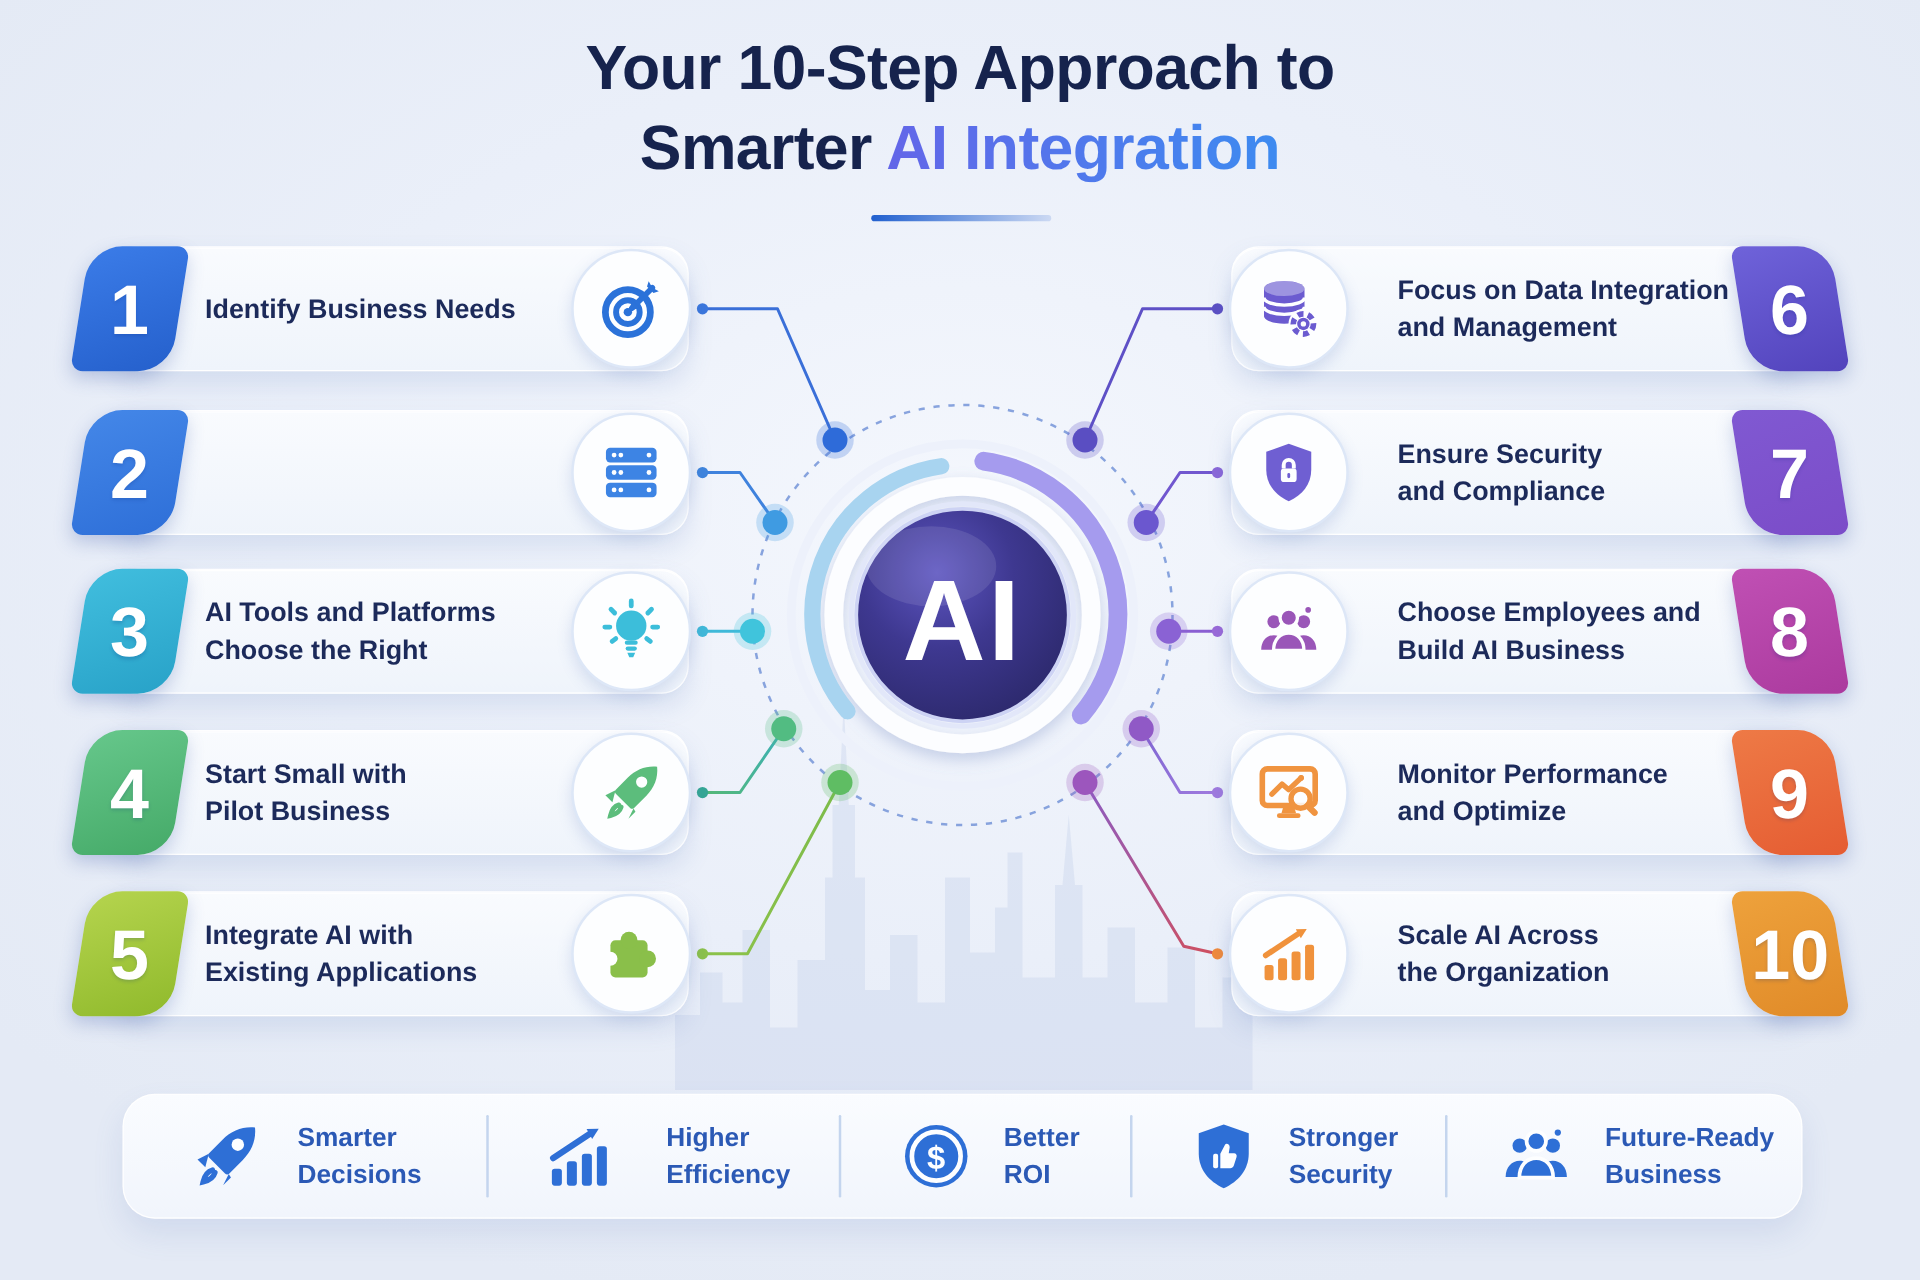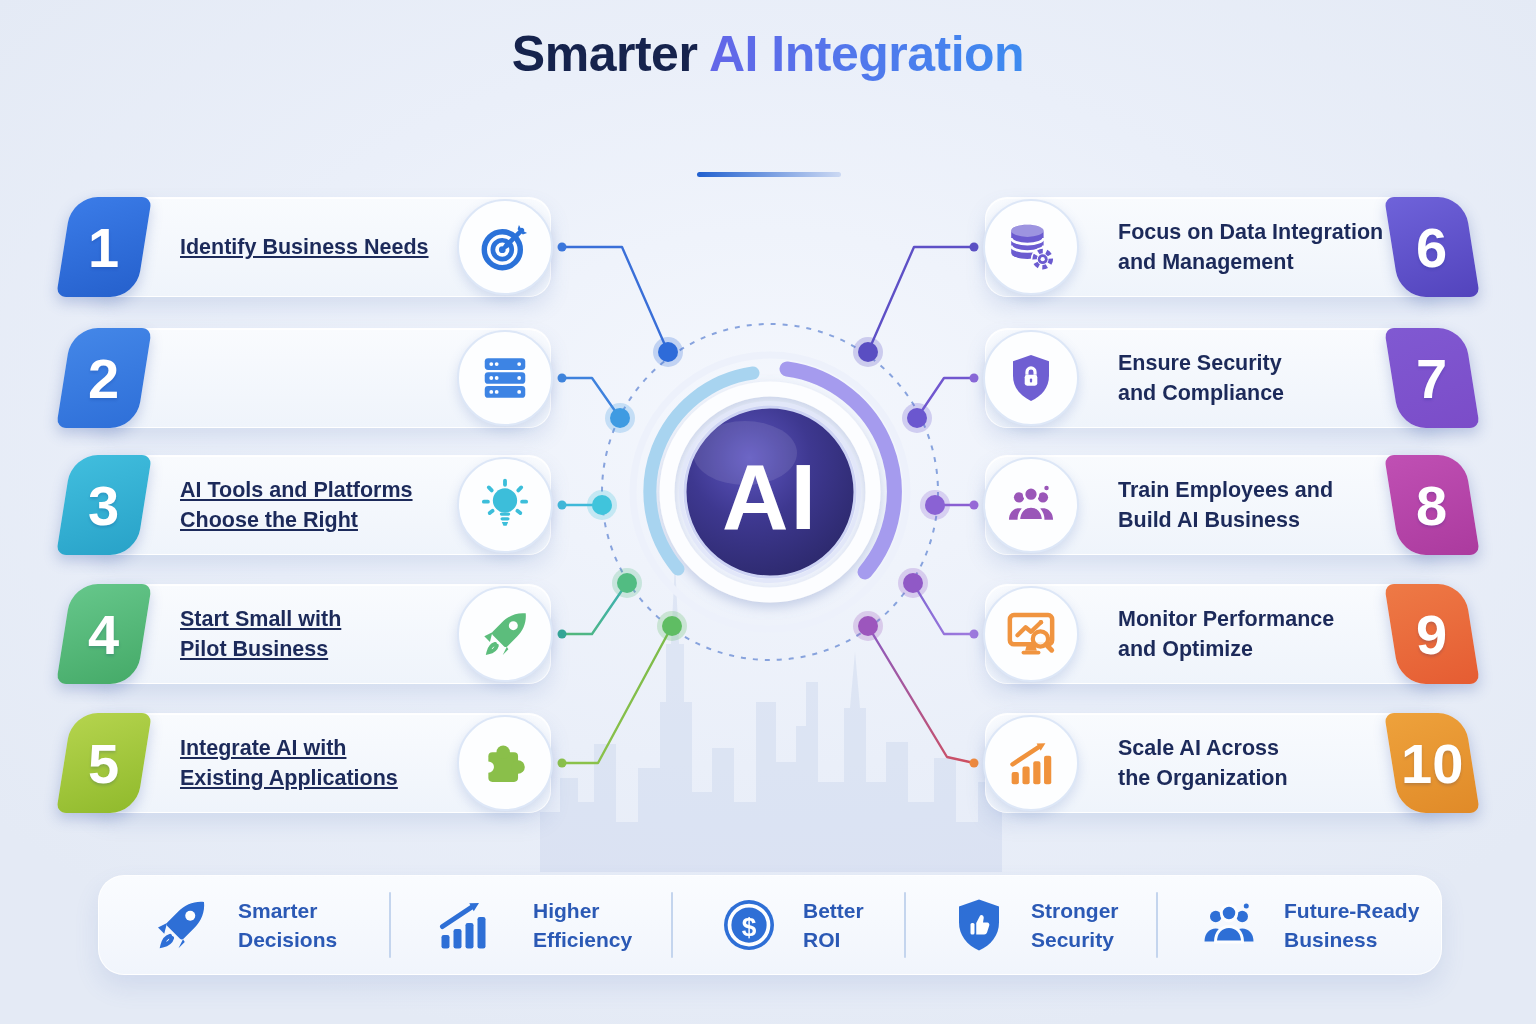--- a/index.html
+++ b/index.html
@@ -50,21 +50,21 @@
   .left .badge{left:6px;transform:skewX(-9deg);border-radius:26px 10px 26px 10px;}
   .right .badge{right:6px;transform:skewX(9deg);border-radius:10px 26px 10px 26px;}
   .num{font-size:56px;font-weight:bold;color:#fff;text-shadow:0 2px 3px rgba(0,40,120,.18);}
   .left .num{transform:skewX(9deg);}
   .right .num{transform:skewX(-9deg);}
   .texts{
     position:absolute;top:50%;transform:translateY(-50%);
     font-size:21.5px;font-weight:bold;line-height:30px;
     color:var(--step-text,#1c2a5a);white-space:nowrap;
   }
-  .left .texts{left:122px;text-decoration:underline;}
+  .left .texts{left:106px;}
   .right .texts{left:148px;}
   .icon-circle{
     position:absolute;top:2px;width:92px;height:92px;border-radius:50%;
     background:#fdfeff;border:2px solid #dde7f7;
     box-shadow:0 5px 12px rgba(90,120,190,.20);
     display:flex;align-items:center;justify-content:center;
   }
   .left .icon-circle{left:399px;}
   .right .icon-circle{left:13px;}
   .icon-circle svg{width:54px;height:54px;}
@@ -318,20 +318,21 @@
       </symbol>
       <symbol id="sym-shield-check" viewBox="0 0 24 24">
         <path fill="currentColor" d="M12 1.8 L20 4.6 V11 C20 16.2 16.8 20 12 22.2 C7.2 20 4 16.2 4 11 V4.6 Z"></path>
         <path fill="#fdfeff" d="M10.9 15.8 V11.2 L12.4 8.3 C12.5 8.1 12.7 8 12.9 8 C13.5 8 13.9 8.5 13.9 9.1 L13.6 11 H15.3 C15.9 11 16.3 11.6 16.1 12.2 L15.2 15 C15 15.5 14.6 15.8 14.1 15.8 Z"></path>
         <rect x="8.6" y="11.2" width="1.6" height="4.6" rx="0.6" fill="#fdfeff"></rect>
       </symbol>
     </defs>
   </svg>
 
   <header class="title">
+    <div>Your 10-Step Approach to</div>
     <div>
       <span>Smarter</span>
       <span class="hl">AI Integration</span>
     </div>
   </header>
   <div class="underline"></div>
 
   <div class="step-row left" style="top:197px">
     <div class="card"></div>
     <div class="texts">
@@ -434,21 +435,21 @@
       </div>
   </div>
   <div class="step-row right" style="top:455px">
     <div class="card"></div>
     <div class="icon-circle" style="color: rgb(154, 86, 184);">
         <svg viewBox="0 0 24 24">
           <use href="#sym-people"></use>
         </svg>
       </div>
     <div class="texts">
-      <div>Train Employees and</div>
+      <div>Choose Employees and</div>
       <div>Build AI Business</div>
     </div>
     <div class="badge" style="background: linear-gradient(160deg, rgb(192, 80, 180), rgb(171, 58, 158));">
         <span class="num">8</span>
       </div>
   </div>
   <div class="step-row right" style="top:584px">
     <div class="card"></div>
     <div class="icon-circle" style="color: rgb(240, 148, 64);">
         <svg viewBox="0 0 24 24">

